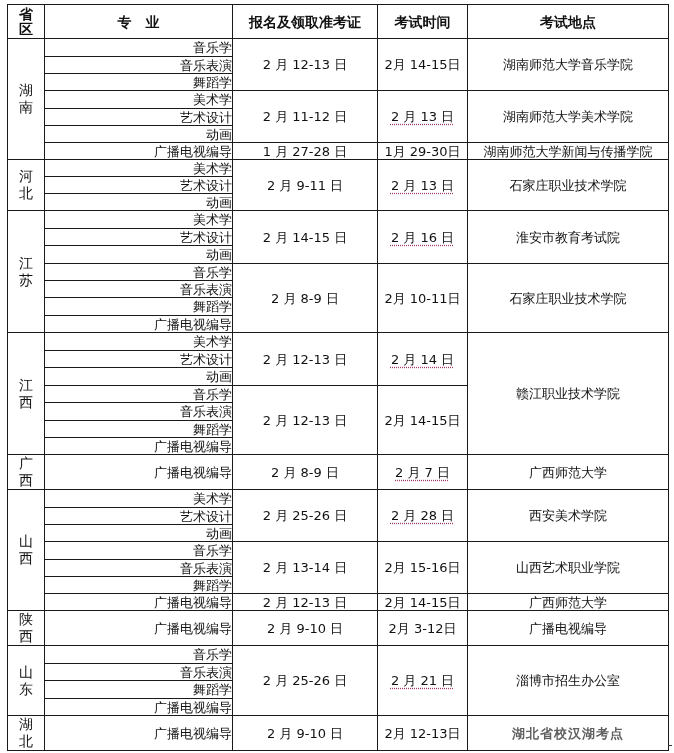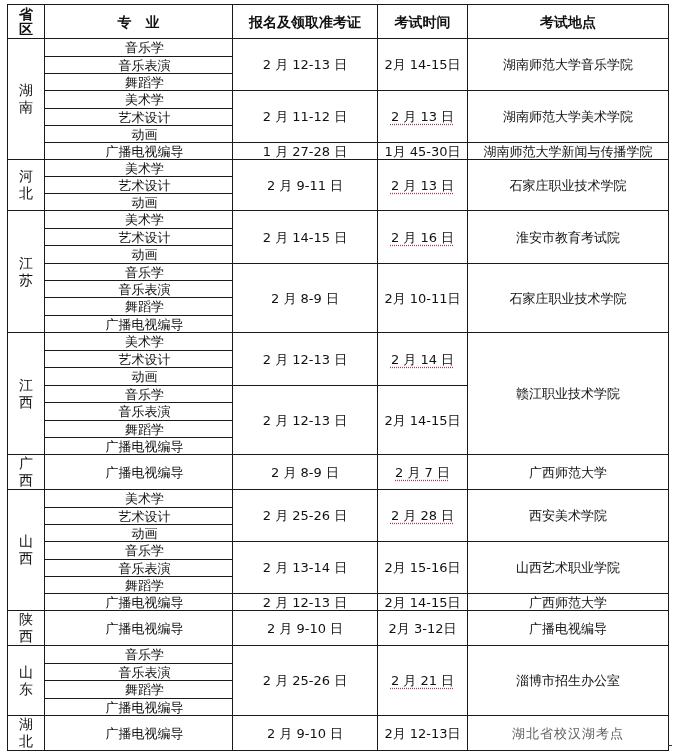--- a/index.html
+++ b/index.html
@@ -10,27 +10,27 @@
   .tbl {
     position:absolute; left:7px; top:4px;
     border-collapse:collapse; table-layout:fixed;
     font-size:13px;
   }
   .tbl td, .tbl th {
     border:1px solid #1a1a1a; padding:0; text-align:center; vertical-align:middle;
     white-space:nowrap; overflow:hidden; line-height:1;
   }
   .tbl th { font-weight:bold; font-size:14px; height:33px; }
-  .tbl td.major { text-align:center; padding-left:12px; font-size:13px; }
+  .tbl td.major { text-align:right; padding-left:12px; font-size:13px; }
   .tbl td.prov { font-size:14px; line-height:17px; }
   .tbl td.prov span { display:block; }
   .tbl th.prov-h { line-height:15px; }
   .tbl th.prov-h span { display:block; }
   .dotted { text-decoration:underline dotted #a23a6a; text-underline-offset:3px; }
-  .wm { color:#444; letter-spacing:1px; opacity:.85; }
+  .wm { color:#444; letter-spacing:1px; opacity:.85;font-weight:bold; }
   .cursor { position:absolute; left:668px; top:745px; width:4px; height:1px; background:#333; }
 </style>
 </head>
 <body>
 
 <table class="tbl">
   <colgroup>
     <col style="width:37px">
       <col style="width:188px">
       <col style="width:145px">
@@ -75,21 +75,21 @@
     </tr>
     <tr style="height:17px">
         <td class="major">艺术设计</td>
       </tr>
     <tr style="height:17px">
         <td class="major">动画</td>
       </tr>
     <tr style="height:17px">
       <td class="major">广播电视编导</td>
       <td>1 月 27-28 日</td>
-      <td>1月 45-30日</td>
+      <td>1月 29-30日</td>
       <td>湖南师范大学新闻与传播学院</td>
     </tr>
 
     <tr style="height:17px">
       <td class="prov" rowspan="3">
           <span>河</span>
           <span>北</span>
         </td>
       <td class="major">美术学</td>
       <td rowspan="3">2 月 9-11 日</td>

